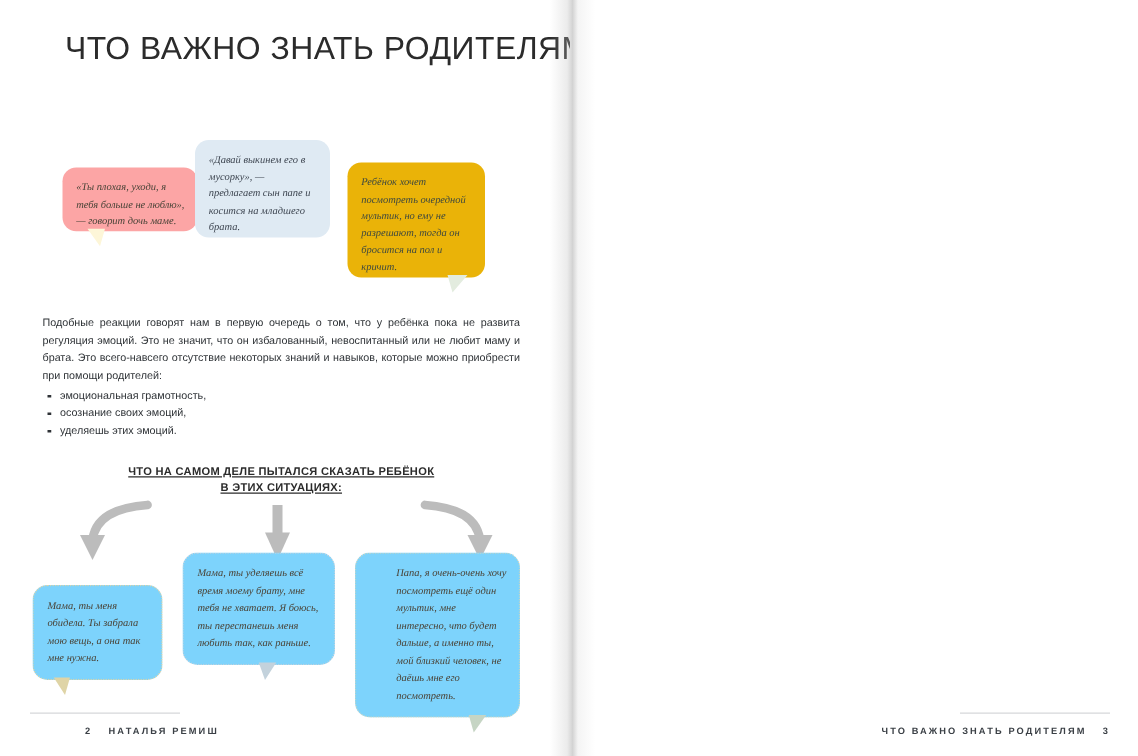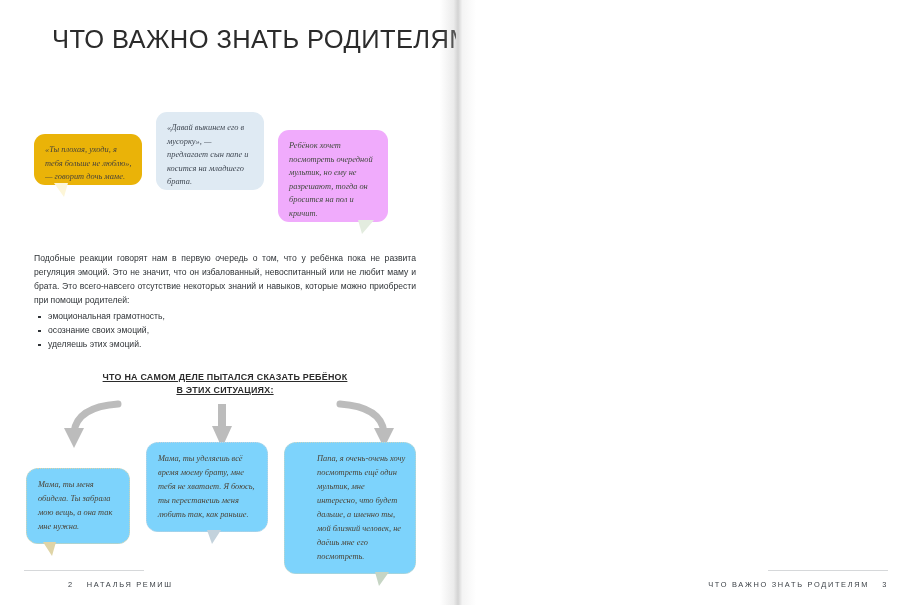--- a/index.html
+++ b/index.html
@@ -36,29 +36,29 @@
   .bubbles-top { position:absolute; left:34px; top:112px; width:390px; }
   .bub {
     position:absolute; border-radius:11px;
     font-family:"Liberation Serif", serif; font-style:italic;
     font-size:8.4px; line-height:1.62; color:#4a4438;
     padding:9px 10px 1px 11px;
   }
   .bub .tail {
     position:absolute; width:0; height:0;
   }
-  .bub1 { left:0;   top:22px;  width:108px; background:#eab308; }
+  .bub1 { left:16px;   top:22px;  width:108px; background:#fca5a5; }
   .bub1 .tail {
     bottom:-12px; left:20px;
     border-left:10px solid transparent;
     border-right:4px solid transparent;
     border-top:14px solid #fdf6d8;
   }
   .bub2 { left:122px; top:0;   width:108px; background:#dfeaf3; color:#3f4752;}
-  .bub3 { left:244px; top:18px; width:110px; background:#f0abfc; color:#414a3e;}
+  .bub3 { left:244px; top:18px; width:110px; background:#eab308; color:#414a3e;}
   .bub3 .tail {
     bottom:-12px; right:14px;
     border-left:4px solid transparent;
     border-right:12px solid transparent;
     border-top:14px solid #e3ecdf;
   }
 
   .body-copy {
     position:absolute; left:34px; top:252px; width:382px;
     font-size:8.6px; line-height:1.62; color:#2f3337;
@@ -103,21 +103,21 @@
     border-left:5px solid transparent; border-right:9px solid transparent;
     border-top:14px solid #c3d2dc; }
   .d3 .dtail { bottom:-13px; right:26px;
     border-left:4px solid transparent; border-right:10px solid transparent;
     border-top:14px solid #c6d5c4; }
   .cols { position:absolute; left:510px; top:272px; width:382px; }
 
   
   .footer {
     position:absolute; bottom:16px;
-    font-size:7.4px; letter-spacing:1.7px; color:#3b4046; font-weight:400;padding-left:44px;
+    font-size:7.4px; letter-spacing:1.7px; color:#3b4046; font-weight:700;padding-left:44px;
   }
   .footer-left  { left:24px; }
   .footer-right { right:22px;text-align:right; }
   .footer .pg { color:#3b4046; }
   .footer-left .pg { margin-right:13px; }
   .footer-right .pg { margin-left:13px; }
   .rule-left {
     position:absolute; left:24px; bottom:34px; width:120px; height:1px;
     background:#d6d8da;
   }

